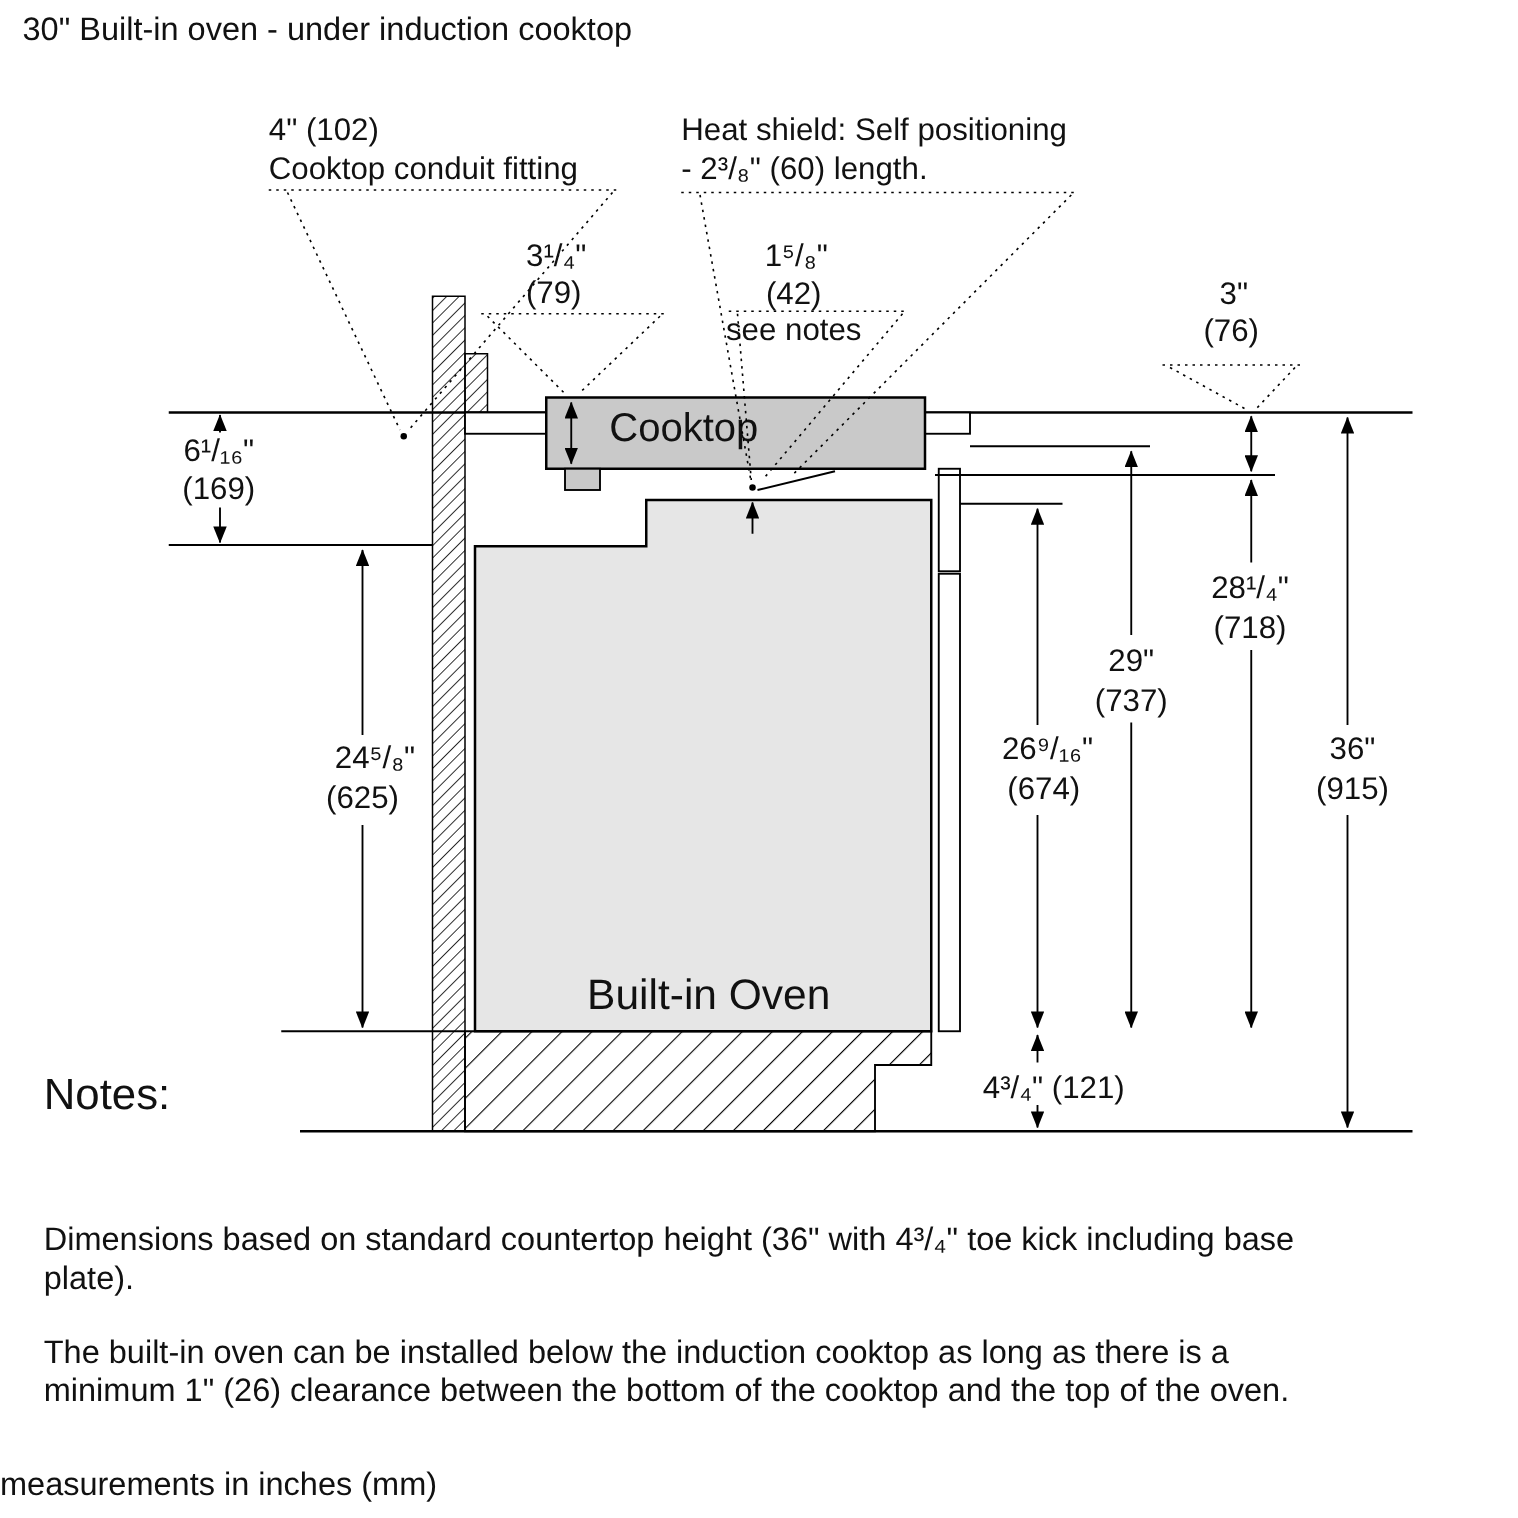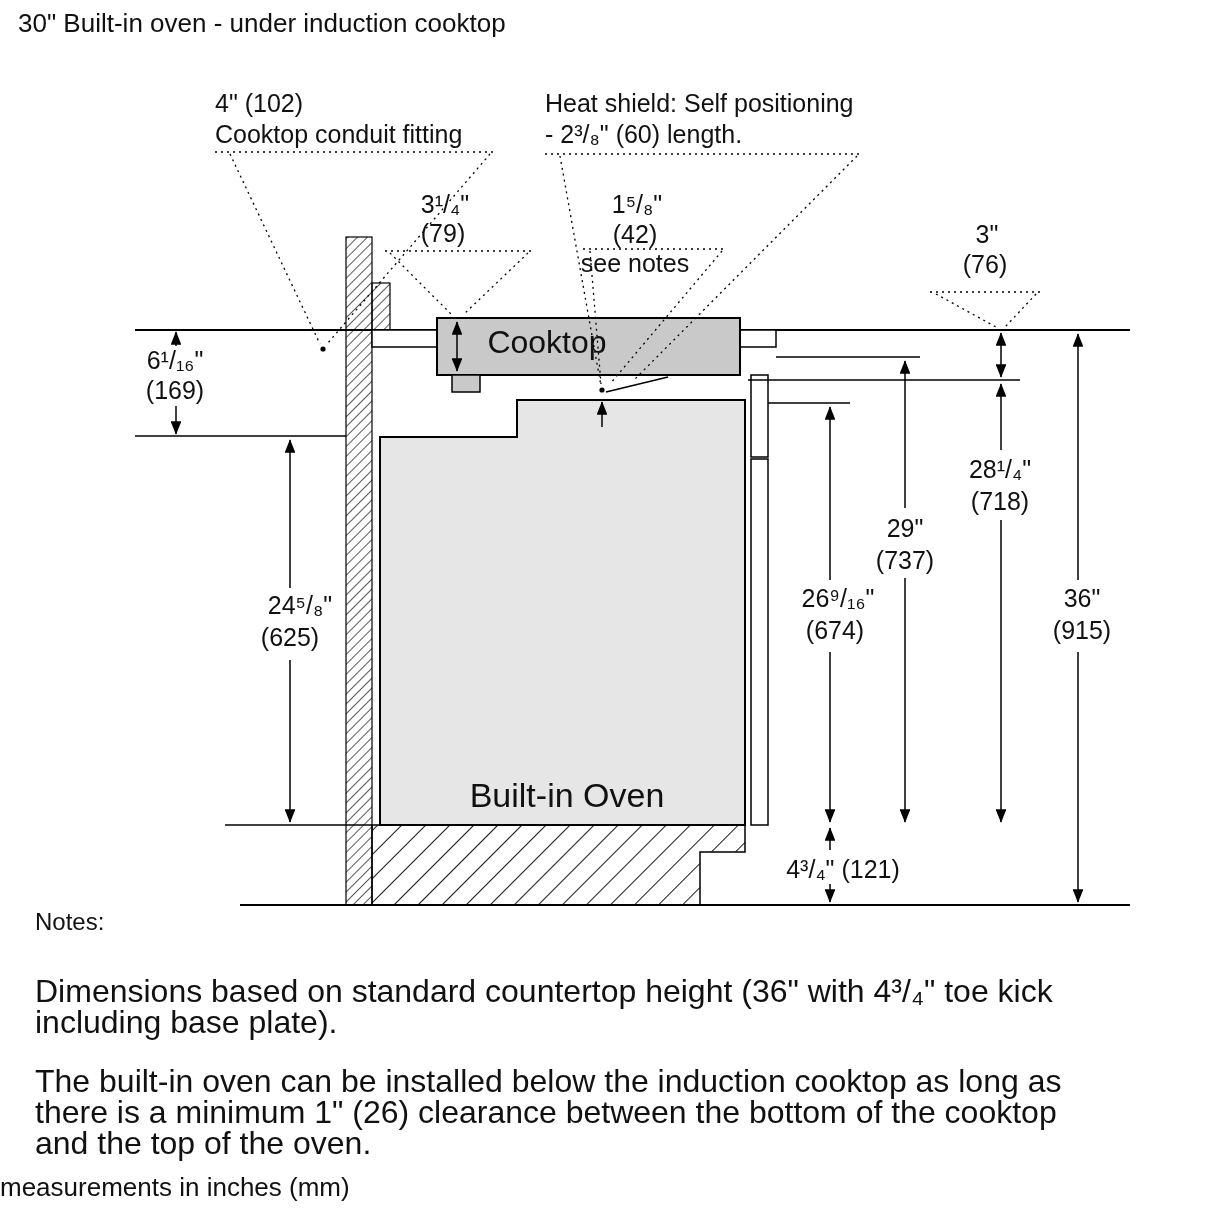--- a/index.html
+++ b/index.html
@@ -1,22 +1,22 @@
 <!DOCTYPE html>
 <html><head>
 <meta charset="utf-8">
 <style>
   * { margin:0; padding:0; box-sizing:border-box; }
   html,body { background:#fff; }
   body { font-family:"Liberation Sans","DejaVu Sans",sans-serif; color:#111; }
   .page { position:relative; width:1214px; height:1214px; background:#fff; overflow:hidden; }
   .abs { position:absolute; }
   #title { left:18px; top:8px; font-size:26px; }
-  #notes-heading { left:35px; top:908px; font-size:24px; }
-  .para { left:35px; width:1032px; font-size:32px; line-height:31px; }
+  #notes-heading { left:35px; top:856px; font-size:35px; }
+  .para { left:35px; width:1032px; font-size:26px; line-height:31px; }
   #para1 { top:976px; }
   #para2 { top:1066px; }
   #footer { left:0; top:1172px; width:1192px; text-align:left; font-size:26px; }
   svg.diagram { position:absolute; left:0; top:0; }
   svg text { font-size:25px; fill:#111; font-family:"Liberation Sans","DejaVu Sans",sans-serif; }
   text.mid { text-anchor:middle; }
   .lbl-lg { font-size:32px; }
   .lbl-xl { font-size:34px; }
   .ln  { stroke:#000; stroke-width:1.5; fill:none; }
   .ln2 { stroke:#000; stroke-width:2; fill:none; }

